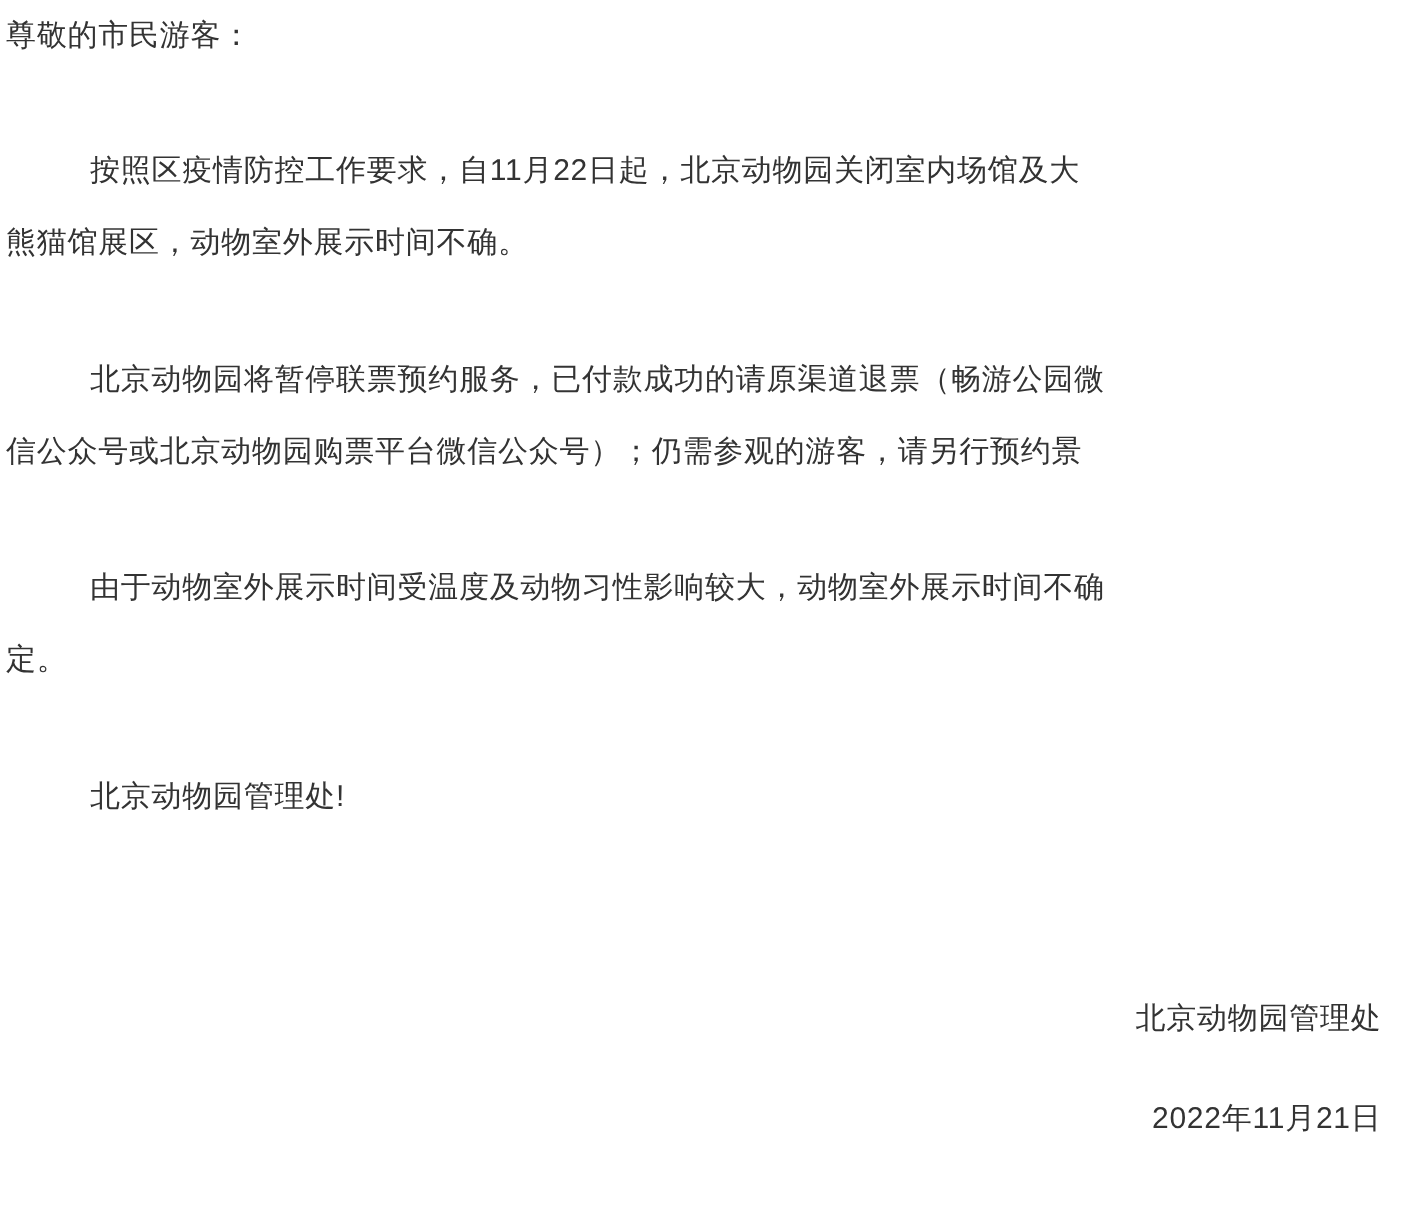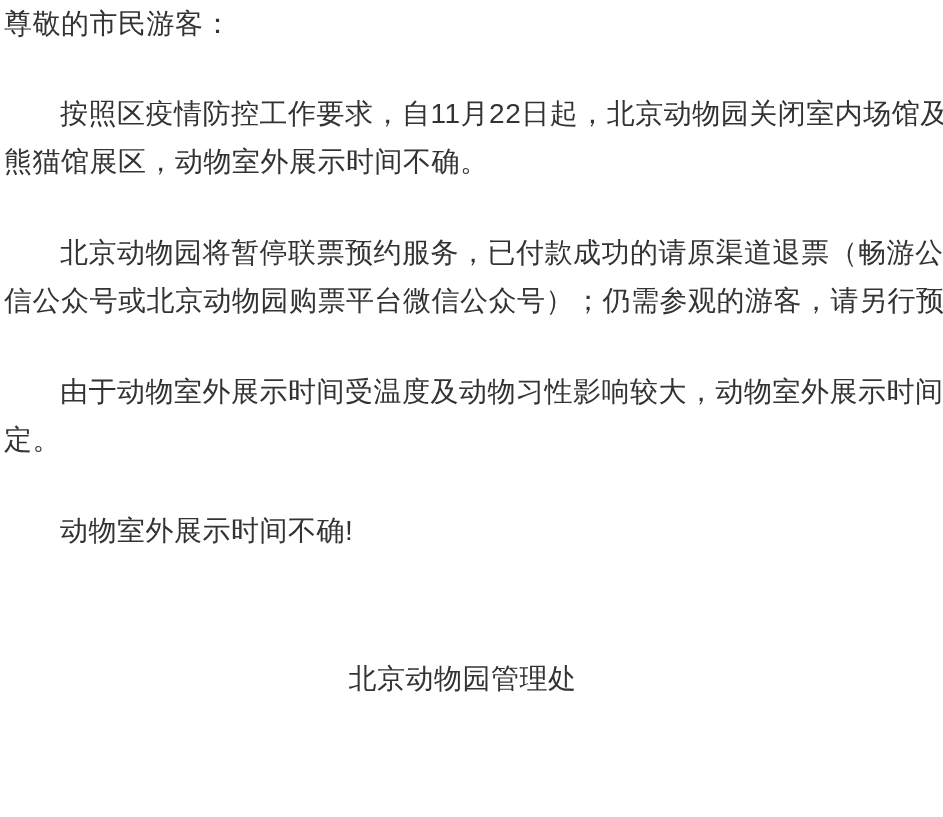--- a/index.html
+++ b/index.html
@@ -11,41 +11,41 @@
     height: 817px;
     background: #ffffff;
     overflow: hidden;
     font-family: "Liberation Sans", sans-serif;
     color: #333333;
   }
   .doc {
     box-sizing: border-box;
     width: 943px;
     padding-left: 4px;
-    font-size: 28px;
+    font-size: 20px;
     line-height: 48px;
     letter-spacing: 0.5px;
   }
   .line {
     white-space: nowrap;
   }
   .salutation {
     margin: 0 0 42px 0;
   }
   .para {
     margin: 0 0 43px 0;
   }
   .para-last {
     margin: 0;
   }
   .indent {
     text-indent: 56px;
   }
   .right {
-    text-align: center;
+    text-align: right;
     padding-right: 22px;
   }
   .signature {
     margin-top: 100px;
   }
   .sign-date {
     margin-top: 19px;
   }
 </style>
 </head>
@@ -64,19 +64,20 @@
     <div class="line indent">北京动物园将暂停联票预约服务，已付款成功的请原渠道退票（畅游公园微</div>
     <div class="line">信公众号或北京动物园购票平台微信公众号）；仍需参观的游客，请另行预约景</div>
   </div>
 
   <div class="para">
     <div class="line indent">由于动物室外展示时间受温度及动物习性影响较大，动物室外展示时间不确</div>
     <div class="line">定。</div>
   </div>
 
   <div class="para para-last">
-    <div class="line indent">动物室外展示时间不确!</div>
+    <div class="line indent">北京动物园管理处!</div>
   </div>
 
   <div class="line right signature">北京动物园管理处</div>
 
+  <div class="line right sign-date">2022年11月21日</div>
 
 </div>
 
 </body></html>

